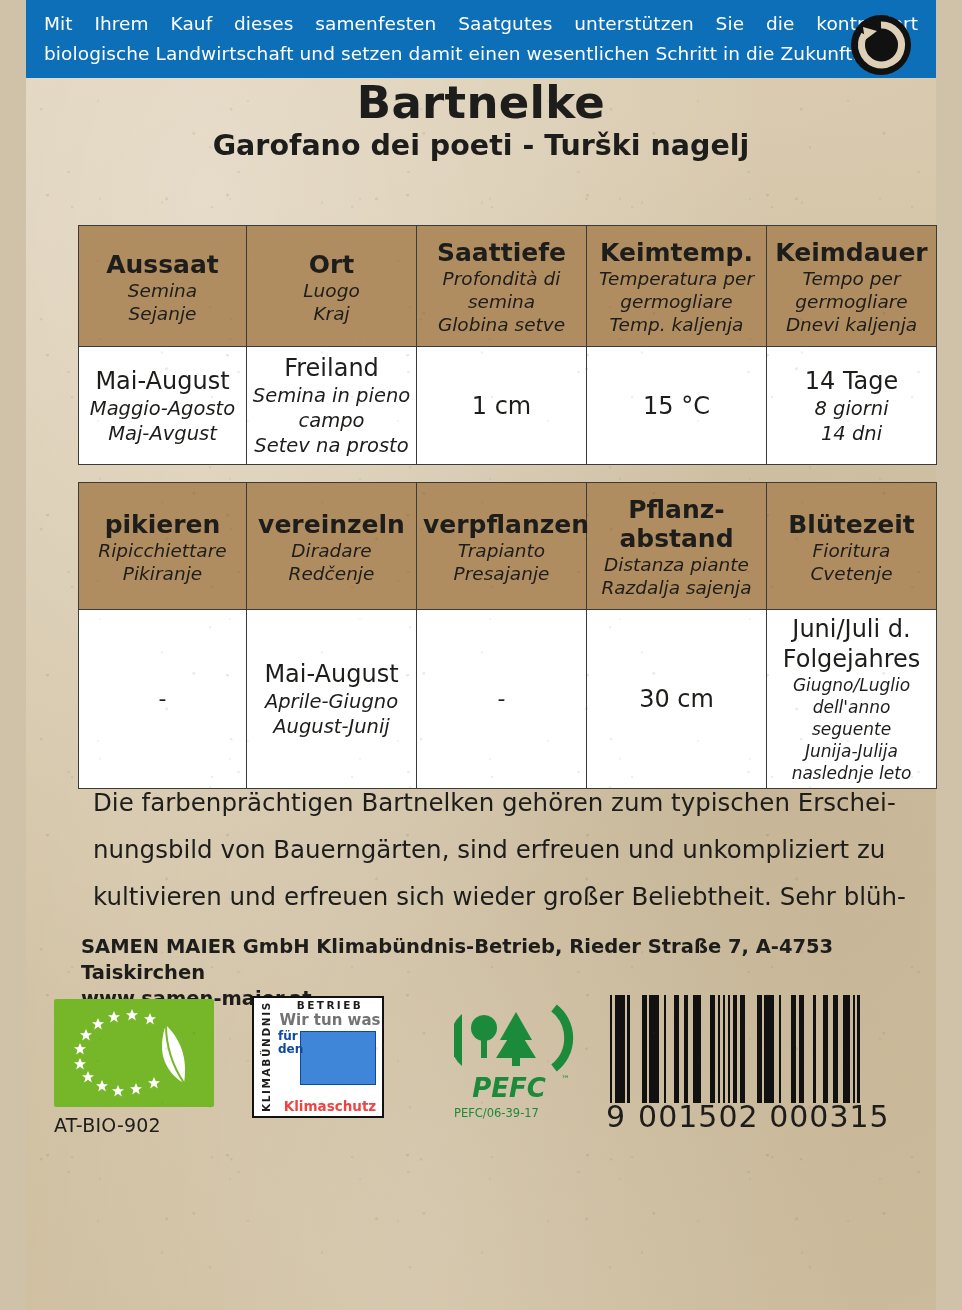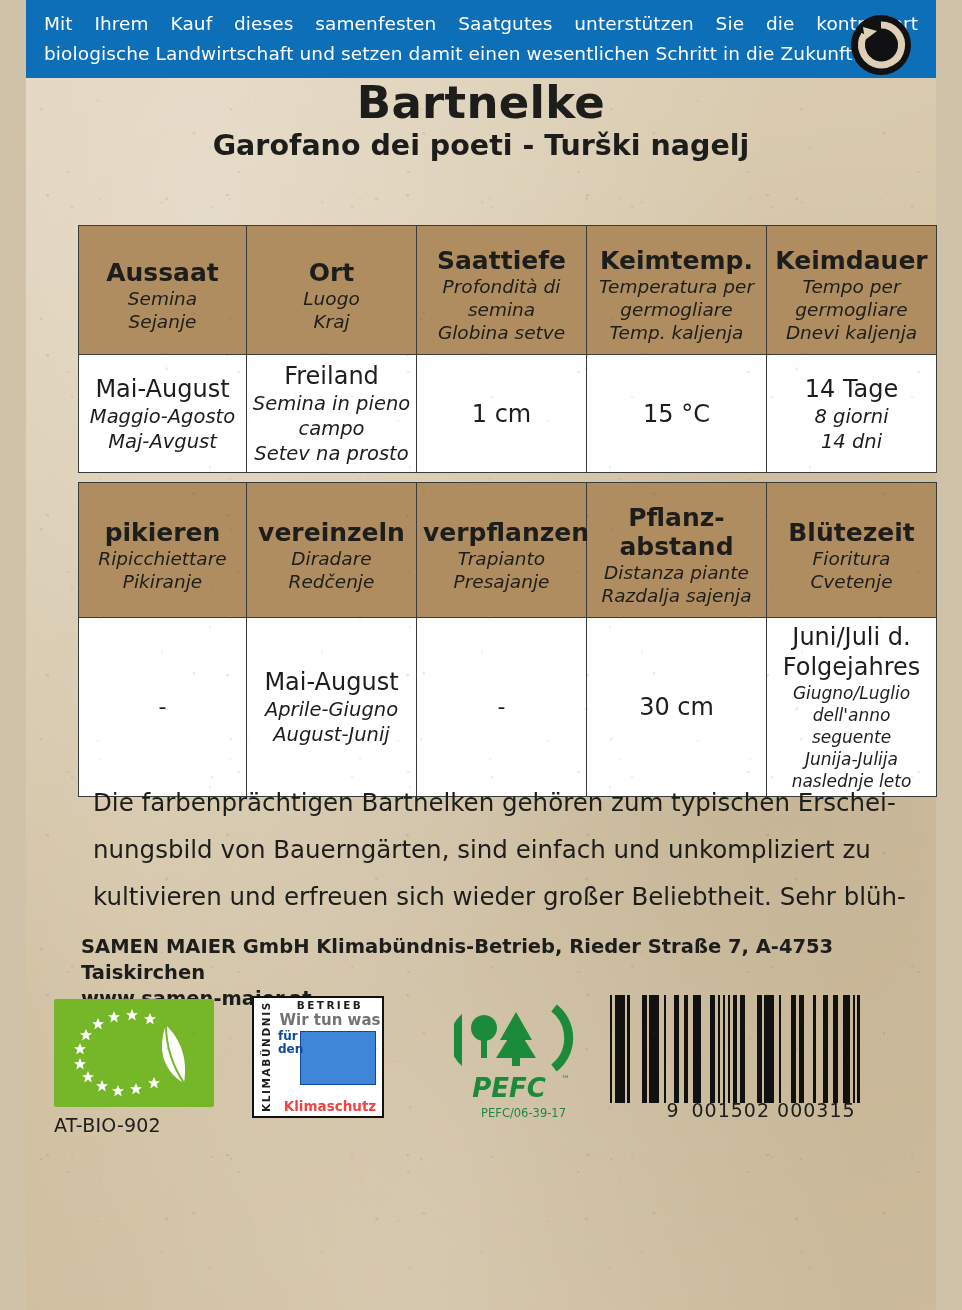--- a/index.html
+++ b/index.html
@@ -114,21 +114,21 @@
   #table-care   { top: 482px; }
 
   .table td {
     border: 1px solid #3b3b39;
     vertical-align: middle;
     text-align: center;
     padding: 4px 5px;
   }
   .table thead td {
     background: #b08d60;
-    padding: 20px 6px 10px 6px;
+    padding: 12px 6px 10px 6px;
     margin-left: 40px;
   }
   .table tbody td { background: #ffffff; }
 
   .h-de { font-size: 25px; font-weight: bold; line-height: 29px; }
   .h-it, .h-sl { font-size: 18.5px; font-style: italic; line-height: 23px; }
 
   .v-de { font-size: 24px; line-height: 30px; }
   .v-it, .v-sl { font-size: 19.5px; font-style: italic; line-height: 25px; }
   .v-small { font-size: 17px; font-style: italic; line-height: 22px; }
@@ -260,42 +260,41 @@
     position: absolute;
     right: 4px; bottom: 38px;
     font-size: 9px; color: #1b8a3a;
   }
   .pefc .pefc-code {
     position: absolute;
     left: 0; bottom: 2px;
     width: 112px;
     font-size: 11.5px;
     color: #1b8a3a;
-    text-align: right;
+    text-align: left;
   }
 
   
   .barcode { position: absolute; left: 580px; top: 995px; width: 310px; height: 140px; }
   .bars { position: absolute; left: 0; top: 0; width: 310px; height: 108px; }
   .bars i {
     position: absolute;
     top: 0;
     height: 100%;
     background: #111;
     display: block;
   }
   .barcode-digits {
     position: absolute;
     left: 0; top: 104px;
     width: 310px;
-    font-size: 19px;
+    font-size: 30px;
     font-family: "DejaVu Sans", sans-serif;
     letter-spacing: 1px;
     white-space: nowrap;
-    text-align: center;
   }
   .barcode-digits .lead { margin-right: 12px; }
 </style>
 </head>
 <body>
 
 <div class="packet">
 
   <div class="banner">
     <p>Mit Ihrem Kauf dieses samenfesten Saatgutes unterstützen Sie die kontrolliert</p>
@@ -434,21 +433,21 @@
           <div class="v-de">Juni/Juli d. Folgejahres</div>
           <div class="v-small">Giugno/Luglio dell'anno seguente</div>
           <div class="v-small">Junija-Julija naslednje leto</div>
         </td>
       </tr>
     </tbody>
   </table>
 
   <div class="description">
     <p>Die farbenprächtigen Bartnelken gehören zum typischen Erschei-</p>
-    <p>nungsbild von Bauerngärten, sind einfach und unkompliziert zu</p>
+    <p>nungsbild von Bauerngärten, sind erfreuen und unkompliziert zu</p>
     <p>kultivieren und erfreuen sich wieder großer Beliebtheit. Sehr blüh-</p>
   </div>
 
   <div class="address">
     <div>SAMEN MAIER GmbH Klimabündnis-Betrieb, Rieder Straße 7, A-4753 Taiskirchen</div>
     <div>www.samen-maier.at</div>
   </div>
 
   <div class="logos">
 

